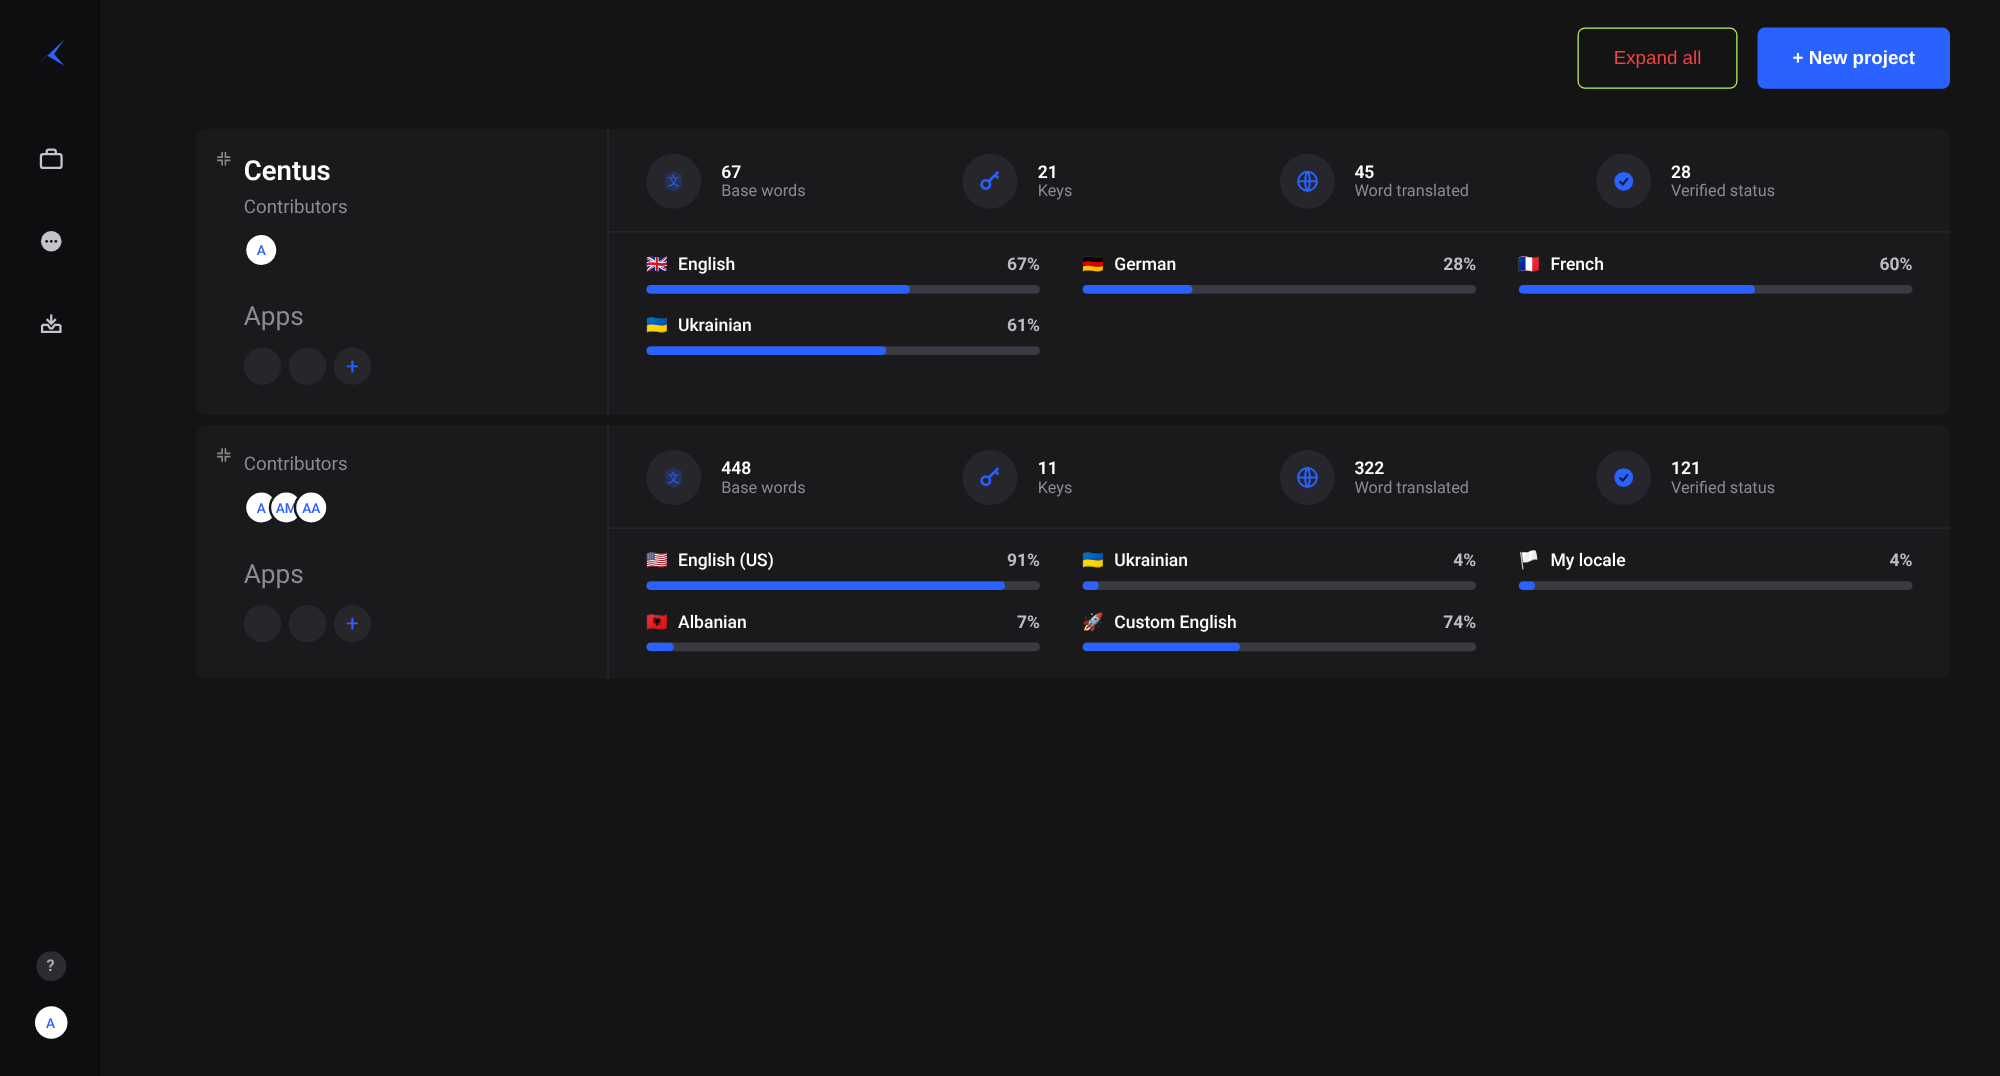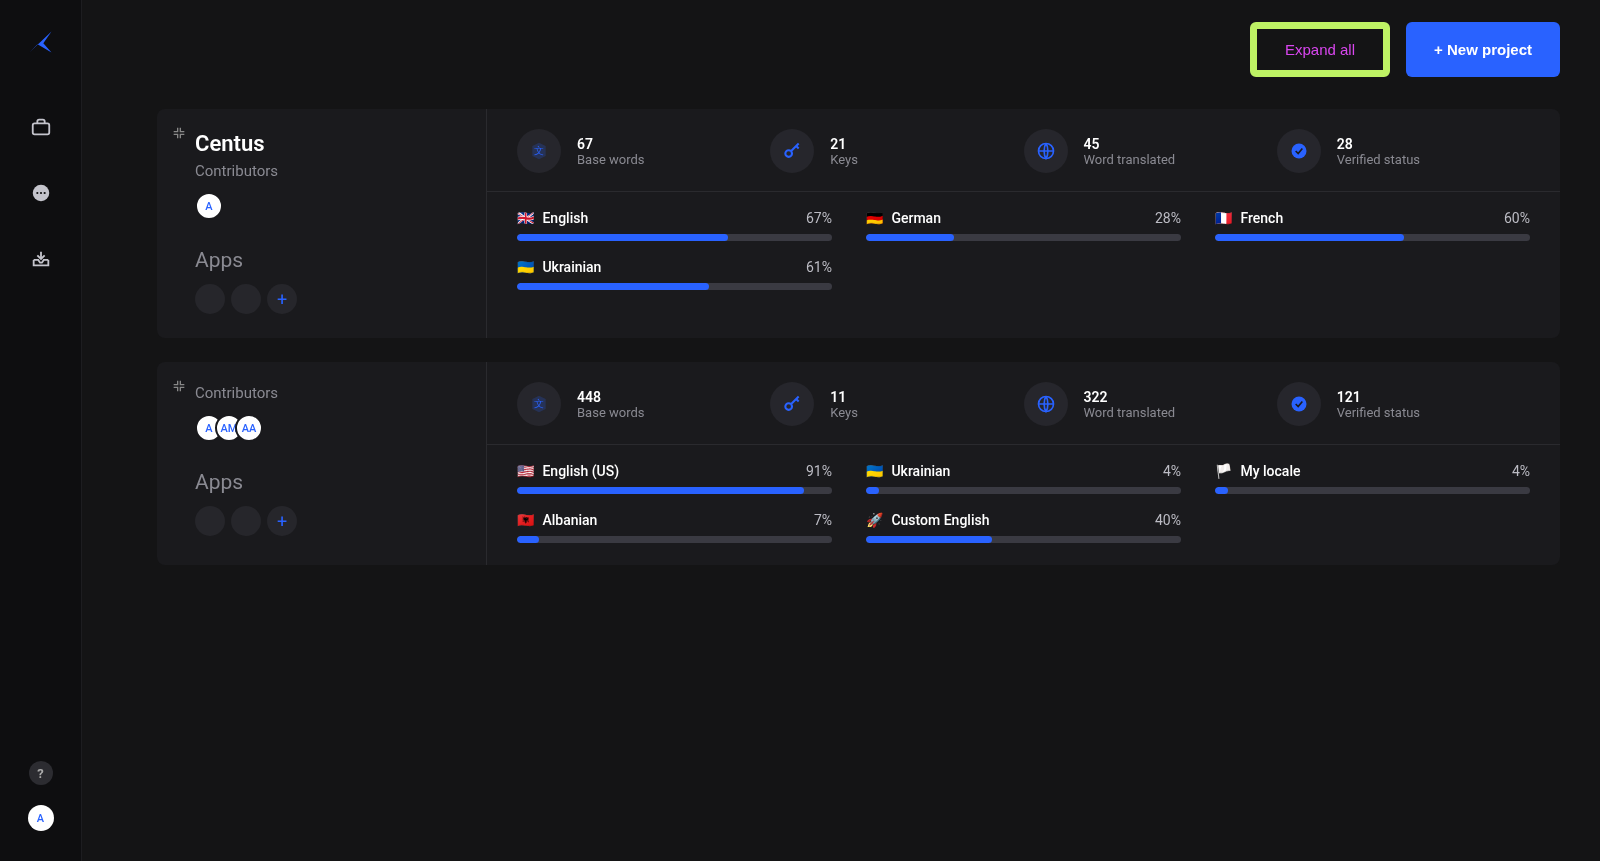--- a/index.html
+++ b/index.html
@@ -29,29 +29,29 @@
 }
 .sidebar-bottom { margin-top: auto; margin-bottom: 30px; display:flex; flex-direction:column; gap:20px; align-items:center; }
 .help-icon { width:24px; height:24px; border-radius:50%; background:#2c2c31; color:#aaa; display:flex; align-items:center; justify-content:center; font-size:13px; font-weight:bold; cursor:pointer; }
 .user-avatar-small { width:26px; height:26px; border-radius:50%; background:#fff; color:#2962ff; display:flex; align-items:center; justify-content:center; font-size:11px; font-weight:500; }
 
 .main { flex:1; background:#141415; display:flex; flex-direction:column; }
 .header {
   display:flex; justify-content:flex-end; gap:16px; padding: 22px 40px 22px 40px;
 }
 .btn-outline {
-  border: 7px solid #bef264; background:transparent; color:#d946ef;
+  border: 1px solid #bef264; background:transparent; color:#ef4444;
   padding: 12px 28px; border-radius:6px; font-size:15px; font-weight:500; cursor:pointer;
 }
 .btn-primary {
   border:none; background:#2962ff; color:#fff; padding:16px 28px; border-radius:6px;
   font-size:15px; font-weight:600; cursor:pointer;
 }
 
-.content { padding: 10px 40px 0 75px; display:flex; flex-direction:column; gap:24px; }
+.content { padding: 10px 40px 0 75px; display:flex; flex-direction:column; gap:8px; }
 
 .project-card {
   background:#1a1a1d; border-radius:8px; display:flex; overflow:hidden;
 }
 .project-left {
   width: 330px; padding: 22px 28px 24px 16px; border-right:1px solid #2a2a2e;
   position:relative;
 }
 .collapse-icon { position:absolute; top:16px; left:14px; color:#888; cursor:pointer; }
 .project-title { font-size:22px; font-weight:600; margin-left:22px; margin-bottom:6px; }
@@ -76,21 +76,21 @@
   padding: 18px 30px 22px 30px;
   display:grid;
   grid-template-columns: repeat(3, 1fr);
   gap: 18px 34px;
 }
 .lang-item { display:flex; flex-direction:column; gap:8px; }
 .lang-header { display:flex; align-items:center; justify-content:space-between; }
 .lang-left { display:flex; align-items:center; gap:8px; }
 .flag { font-size:14px; line-height:1; }
 .lang-name { font-size:14px; font-weight:500; }
-.lang-pct { font-size:14px; color:#bcbcc4; font-weight:400;margin-left:24px; }
+.lang-pct { font-size:14px; color:#bcbcc4; font-weight:700;margin-left:24px; }
 .progress-track { width:100%; height:7px; background:#3a3a42; border-radius:4px; overflow:hidden; }
 .progress-fill { height:100%; background:#2962ff; border-radius:4px; }
 </style>
 </head>
 <body>
 
 <div class="sidebar">
   <div class="logo-icon">
     <svg width="28" height="28" viewBox="0 0 24 24">
         <path d="M2 21 L21 3 L14 13 L21 21 L9 14 Z" fill="#2962ff"></path>
@@ -387,21 +387,21 @@
             <div class="progress-track">
                 <div class="progress-fill" style="width: 7%;"></div>
               </div>
           </div>
           <div class="lang-item">
             <div class="lang-header">
                 <div class="lang-left">
                   <span class="flag">🚀</span>
                   <span class="lang-name">Custom English</span>
                 </div>
-                <span class="lang-pct">40%</span>
+                <span class="lang-pct">74%</span>
               </div>
             <div class="progress-track">
                 <div class="progress-fill" style="width: 40%;"></div>
               </div>
           </div>
         </div>
       </div>
     </div>
 
   </div>

